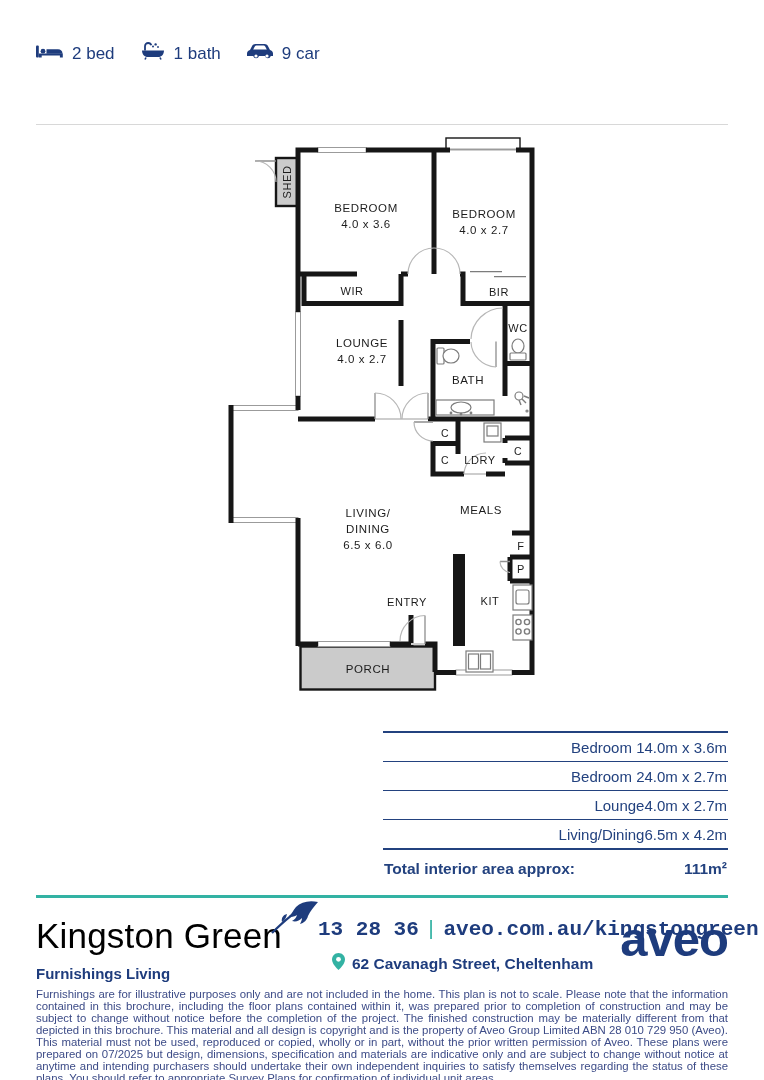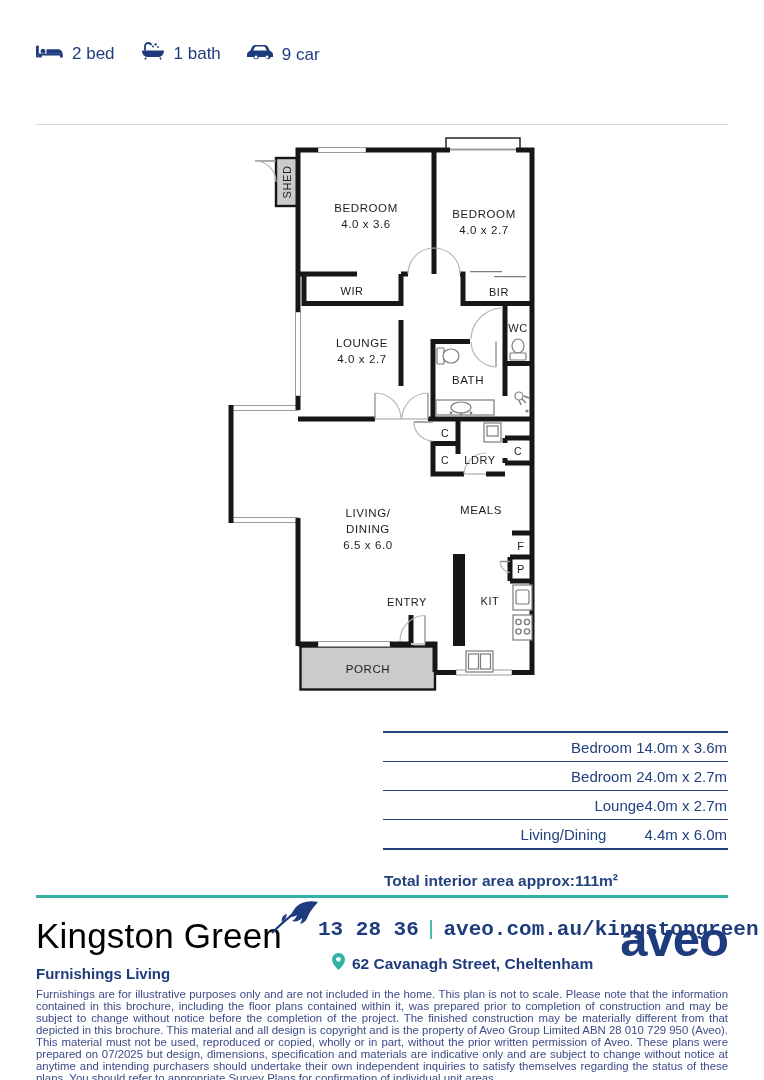--- a/index.html
+++ b/index.html
@@ -4,40 +4,40 @@
 <style>
   html,body{margin:0;padding:0;}
   body{
     width:764px;height:1080px;position:relative;background:#ffffff;
     font-family:"Liberation Sans", sans-serif;overflow:hidden;
     -webkit-font-smoothing:antialiased;
   }
   
   .header{position:absolute;left:36px;top:24px;width:692px;}
   .title{font-size:36px;color:#1e3c7d;letter-spacing:.2px;}
-  .features{display:flex;align-items:flex-end;gap:26px;margin-top:18px;color:#1e3c7d;font-size:17px;}
+  .features{display:flex;align-items:center;gap:26px;margin-top:18px;color:#1e3c7d;font-size:17px;}
   .feature{display:flex;align-items:center;gap:9px;}
   .hr-light{position:absolute;left:36px;top:124px;width:692px;height:1px;background:#d8d8d8;}
   
   .plan{position:absolute;left:218px;top:134px;}
   .plan text{fill:#1c1c1c;font-family:"Liberation Sans",sans-serif;letter-spacing:.6px;}
   .wall{stroke:#161616;stroke-width:5;fill:none;}
   .fixture{stroke:#7c7c7c;stroke-width:1.2;fill:#ffffff;}
   .fixline{stroke:#7c7c7c;stroke-width:1.4;fill:none;}
   .arc{stroke:#b7b7b7;stroke-width:1.2;fill:none;}
   .leaf{stroke:#8f8f8f;stroke-width:1.3;fill:none;}
   .win{fill:#ffffff;stroke:#9b9b9b;stroke-width:1;}
   .thr{stroke:#cdcdcd;stroke-width:2;fill:none;}
   .grayfill{fill:#cbcbcb;stroke:#161616;stroke-width:2.4;}
   
   .table{position:absolute;left:383px;top:731px;width:345px;color:#23427f;font-size:15px;}
   .table .row{display:flex;justify-content:flex-end;padding:6px 1px 5px 1px;border-bottom:1px solid #23427f;}
   .table{border-top:2px solid #23427f;}
-  .table .row:nth-child(4){border-bottom:2px solid #23427f;gap:38px;}
-  .table .total{display:flex;justify-content:flex-start;padding:22px 1px 0 1px;font-weight:bold;font-size:15.5px;}
+  .table .row:nth-child(4){border-bottom:2px solid #23427f;}
+  .table .total{display:flex;justify-content:space-between;padding:10px 1px 0 1px;font-weight:bold;font-size:15.5px;}
   
   .teal-rule{position:absolute;left:36px;top:895px;width:692px;height:3px;background:#33b2a3;}
   .kg-wrap{position:absolute;left:36px;top:916px;}
   .kg-name{font-size:35px;color:#000000;letter-spacing:.2px;}
   .kg-leaf{position:absolute;left:232px;top:-16px;}
   .kg-tag{font-size:15px;font-weight:bold;color:#1e3c7d;margin-top:9px;}
   .contact{position:absolute;left:318px;top:918px;color:#1e3c7d;}
   .contact .l1{font-size:21px;font-weight:bold;white-space:nowrap;font-family:Liberation Mono, monospace;}
   .contact .sep{color:#33b2a3;padding:0 6px;font-weight:normal;}
   .contact .l2{font-size:15.5px;font-weight:bold;margin-top:12px;display:flex;align-items:center;gap:7px;padding-left:14px;}
@@ -206,21 +206,21 @@
   <div class="row">
     <span>Bedroom 2</span>
     <span>4.0m x 2.7m</span>
   </div>
   <div class="row">
     <span>Lounge</span>
     <span>4.0m x 2.7m</span>
   </div>
   <div class="row">
     <span>Living/Dining</span>
-    <span>4.4m x 6.0m</span>
+    <span>6.5m x 4.2m</span>
   </div>
   <div class="total">
     <span>Total interior area approx:</span>
     <span>111m²</span>
   </div>
 </div>
 
 <div class="teal-rule"></div>
 
 <div class="kg-wrap">

